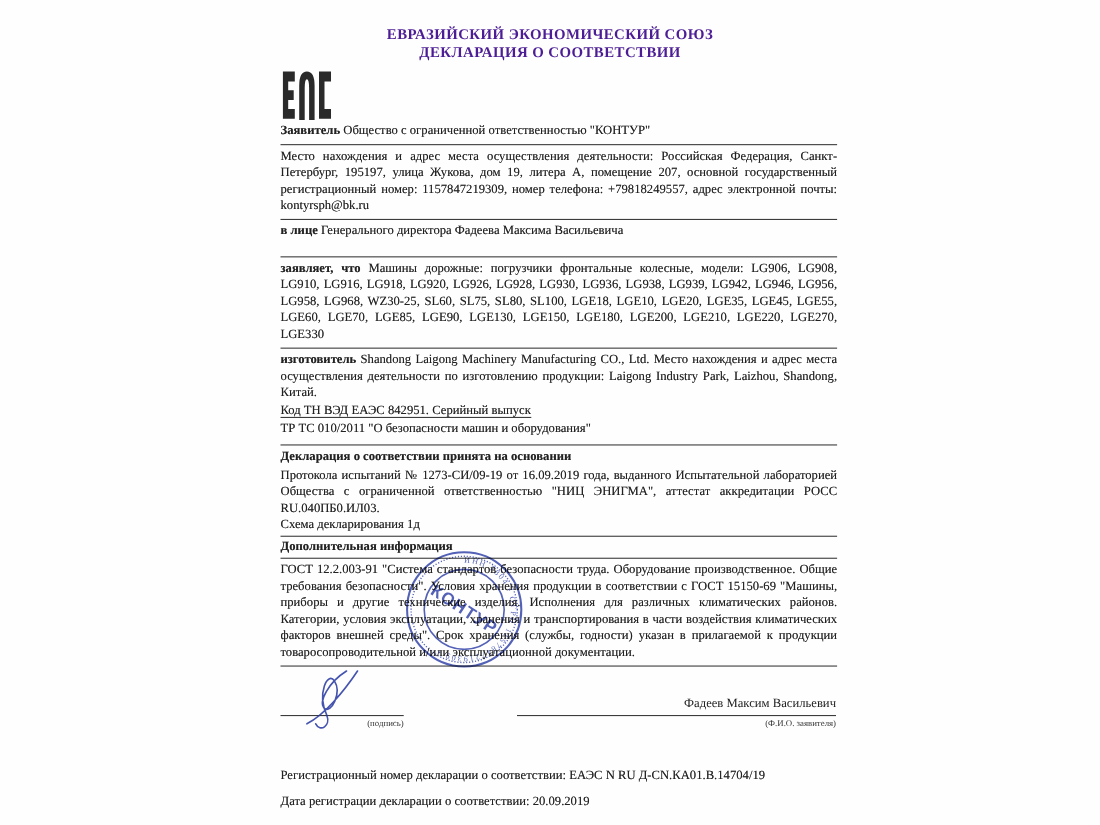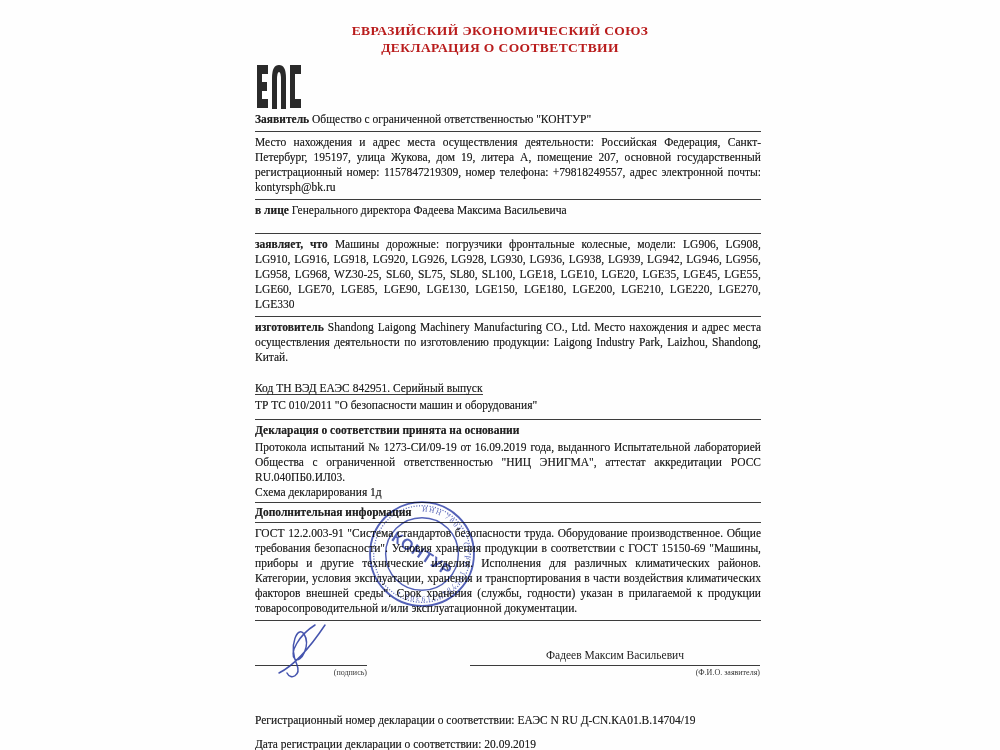--- a/index.html
+++ b/index.html
@@ -1,33 +1,33 @@
 <!DOCTYPE html>
 <html><head>
 <meta charset="utf-8">
 <style>
   html,body{margin:0;padding:0;background:#ffffff;}
   .page{position:relative;width:1000px;height:750px;background:#fefefe;overflow:hidden;
         font-family:"Liberation Serif","DejaVu Serif",serif;color:#222;}
   .col{position:absolute;left:255px;top:22px;width:506px;}
   .titles{text-align:center;transform:translateX(-8px);font-weight:bold;font-size:13.5px;
-          line-height:17px;letter-spacing:.4px;color:#b91c1c;}
+          line-height:17px;letter-spacing:.4px;color:#4c1d95;}
   .eac{margin:8px 0 0 2px;height:46px;}
   p,.row{margin:0;font-size:11.5px;line-height:15px;text-shadow:0 0 .4px rgba(40,40,40,.55);}
   .just{text-align:justify;}
   .b{font-weight:bold;}
   .rule{border-bottom:1px solid #3c3c3c;}
   .sec{padding:3px 0 4px 0;}
   .u{border-bottom:1px solid #3c3c3c;}
   .sign-area{position:relative;height:80px;margin-top:4px;}
   .sig-line{position:absolute;left:0;top:40px;width:112px;border-top:1px solid #3c3c3c;}
   .cap{position:absolute;font-size:8px;color:#333;text-align:right;text-shadow:none;}
   .cap-sig{left:0;top:43px;width:112px;}
   .name-line{position:absolute;left:215px;top:40px;width:290px;border-top:1px solid #3c3c3c;}
-  .signer{position:absolute;left:215px;top:24px;width:290px;text-align:center;font-size:11.5px;}
+  .signer{position:absolute;left:215px;top:24px;width:290px;text-align:right;font-size:11.5px;}
   .cap-name{left:215px;top:43px;width:290px;}
   .sig-scrawl{position:absolute;left:20px;top:-6px;z-index:3;}
   .stamp{position:absolute;left:368px;top:500px;width:108px;height:108px;z-index:2;
          opacity:.82;mix-blend-mode:multiply;}
   .regline{font-size:11.5px;font-weight:normal;line-height:15px;margin-top:8px;
            text-shadow:0 0 .4px rgba(40,40,40,.55);}
   .regline+.regline{margin-top:9px;}
 </style>
 </head>
 <body>
@@ -65,21 +65,21 @@
     <div class="sec rule row just">
       <span class="b">заявляет, что</span>
       <span>Машины дорожные: погрузчики фронтальные колесные,  модели: LG906, LG908, LG910, LG916, LG918, LG920, LG926, LG928, LG930, LG936, LG938, LG939, LG942, LG946, LG956, LG958, LG968, WZ30-25, SL60, SL75, SL80, SL100, LGE18, LGE10, LGE20, LGE35, LGE45, LGE55, LGE60, LGE70, LGE85, LGE90, LGE130, LGE150, LGE180, LGE200, LGE210, LGE220, LGE270, LGE330</span>
     </div>
 
     <div class="row just" style="padding-top:3px">
       <span class="b">изготовитель</span>
       <span>Shandong Laigong Machinery Manufacturing CO., Ltd. Место нахождения и адрес места осуществления деятельности по изготовлению продукции: Laigong Industry Park, Laizhou, Shandong, Китай.</span>
     </div>
 
-    <p style="margin-top:16px"><span class="u">Код ТН ВЭД ЕАЭС 842951. Серийный выпуск</span></p>
+    <p style="margin-top:1px"><span class="u">Код ТН ВЭД ЕАЭС 842951. Серийный выпуск</span></p>
 
 
     <p class="sec rule" style="padding-top:2px;padding-bottom:6px">ТР ТС 010/2011 "О безопасности машин и оборудования"</p>
 
     <p class="b" style="padding-top:3px">Декларация о соответствии принята на основании</p>
 
     <p class="just" style="padding-top:2px">Протокола испытаний № 1273-СИ/09-19 от 16.09.2019 года, выданного Испытательной лабораторией Общества с ограниченной ответственностью "НИЦ ЭНИГМА", аттестат аккредитации РОСС RU.040ПБ0.ИЛ03.</p>
 
     <div class="rule" style="padding-bottom:2px">
       <p>Схема декларирования 1д</p>

